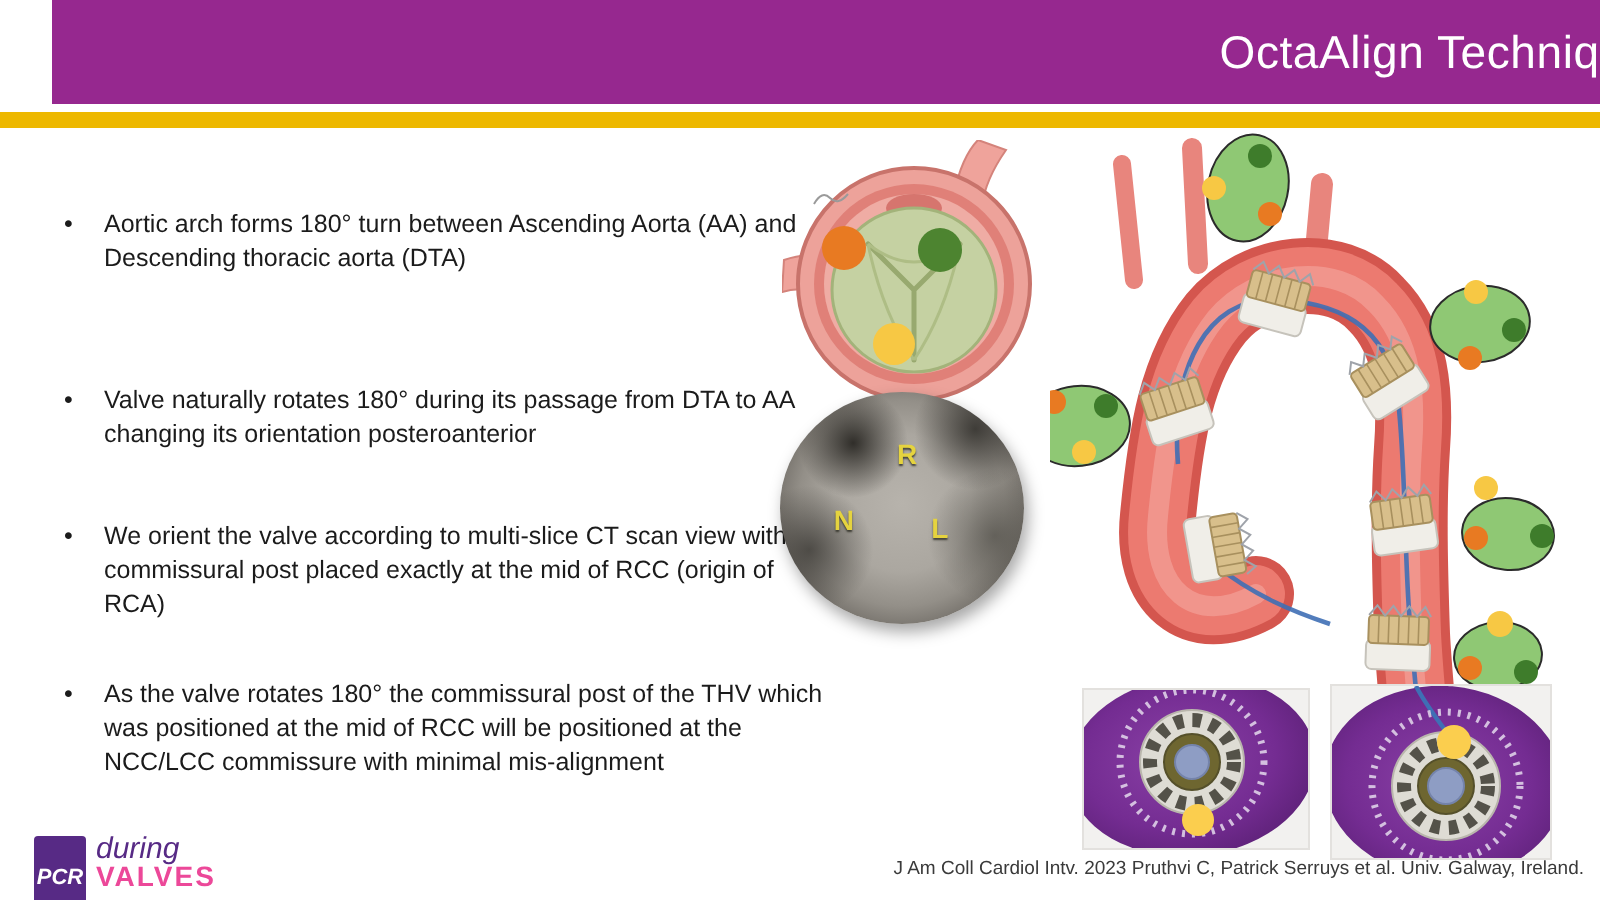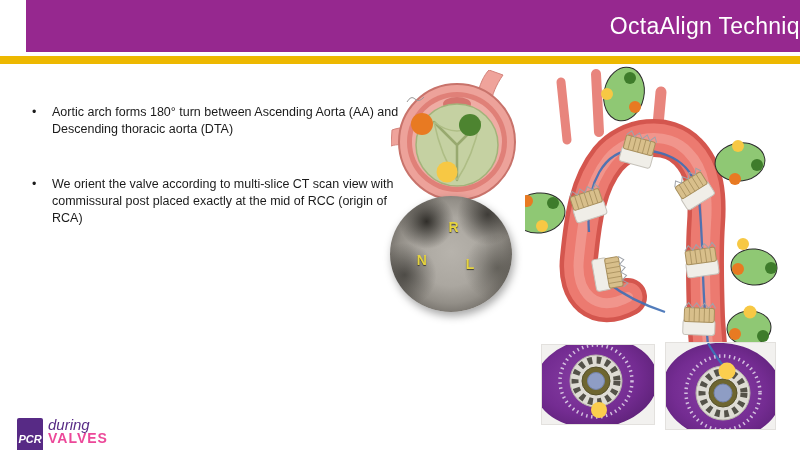--- a/index.html
+++ b/index.html
@@ -7,21 +7,21 @@
          font-family:"Liberation Sans",sans-serif;margin:0 auto;}
   
   .header{position:absolute;left:0;top:0;width:800px;height:52px;background:#96288F;
           display:flex;align-items:center;justify-content:flex-end;margin-left:26px;}
   .header .title{color:#ffffff;font-size:23px;font-weight:400;letter-spacing:.3px;}
   .gold-line{position:absolute;left:0;top:56px;width:800px;height:8px;background:#EDB800;}
   
   .bullets{position:absolute;left:28px;top:104px;width:388px;list-style:none;margin:0;padding:0;}
   .bullets li{position:relative;padding-left:24px;font-size:12.5px;line-height:17px;color:#1b1b1b;}
   .bullets li::before{content:"•";position:absolute;left:4px;top:0;color:#1b1b1b;}
-  .b1{margin-bottom:38px;} .b2{margin-bottom:34px;} .b3{margin-bottom:28px;}
+  .b1{margin-bottom:54px;} .b2{margin-bottom:34px;} .b3{margin-bottom:28px;}
   
   .valve-illus{position:absolute;left:391px;top:70px;width:132px;height:136px;}
   
   .ct{position:absolute;left:390px;top:196px;width:122px;height:116px;border-radius:50%;
       background:
         radial-gradient(circle at 30% 22%, rgba(38,36,32,.92) 0%, rgba(38,36,32,0) 22%),
         radial-gradient(circle at 80% 16%, rgba(48,46,42,.85) 0%, rgba(48,46,42,0) 22%),
         radial-gradient(circle at 12% 68%, rgba(55,53,49,.75) 0%, rgba(55,53,49,0) 24%),
         radial-gradient(circle at 88% 62%, rgba(66,64,58,.6) 0%, rgba(66,64,58,0) 26%),
         radial-gradient(circle at 50% 48%, #b7b3ac 0%, #aba7a0 40%, #938f88 60%, #6d6963 78%, #4e4a45 92%, #3b3733 100%);
@@ -51,21 +51,23 @@
 
 <div class="slide">
 
   <div class="header">
     <span class="title">OctaAlign Technique</span>
   </div>
   <div class="gold-line"></div>
 
   <ul class="bullets">
     <li class="b1">Aortic arch forms 180° turn between Ascending Aorta (AA) and Descending thoracic aorta (DTA)</li>
+    <li class="b2">Valve naturally rotates 180° during its passage from DTA to AA changing its orientation posteroanterior</li>
     <li class="b3">We orient the valve according to multi-slice CT scan view with commissural post placed exactly at the mid of RCC (origin of RCA)</li>
+    <li>As the valve rotates 180° the commissural post of the THV which was positioned at the mid of RCC will be positioned at the NCC/LCC commissure with minimal mis-alignment</li>
   </ul>
 
   <svg class="valve-illus" viewBox="0 0 132 136">
     <path d="M 86,28 C 88,15 93,5 98,0 L 112,5 C 105,15 101,25 100,33 Z" fill="#EFA39B" stroke="#D4837B" stroke-width="1"></path>
     <path d="M 1,60 C 9,57 17,57 24,60 L 21,77 C 13,74 6,74 0,76 Z" fill="#EFA39B" stroke="#D4837B" stroke-width="1"></path>
     <circle cx="66" cy="72" r="58" fill="#EDA29A" stroke="#C8736B" stroke-width="2"></circle>
     <circle cx="66" cy="72" r="50" fill="#E08078"></circle>
     <circle cx="66" cy="72" r="45" fill="#EFACA4"></circle>
     <ellipse cx="66" cy="34" rx="14" ry="7" fill="#D6756E"></ellipse>
     <circle cx="66" cy="75" r="41" fill="#C5D1A2" stroke="#A3B37A" stroke-width="1.5"></circle>
@@ -207,14 +209,15 @@
     <circle cx="57" cy="50" r="9" fill="#8E9DC4" stroke="#7483AA"></circle>
     <circle cx="61" cy="28" r="8.5" fill="#FBCE4E"></circle>
   </svg>
 
   <div class="logo">
     <div class="pcr-box">PCR</div>
     <div class="logo-top">during</div>
     <div class="logo-bottom">VALVES</div>
   </div>
 
+  <div class="citation">J Am Coll Cardiol Intv. 2023 Pruthvi C, Patrick Serruys et al. Univ. Galway, Ireland.</div>
 
 </div>
 
 </body></html>

